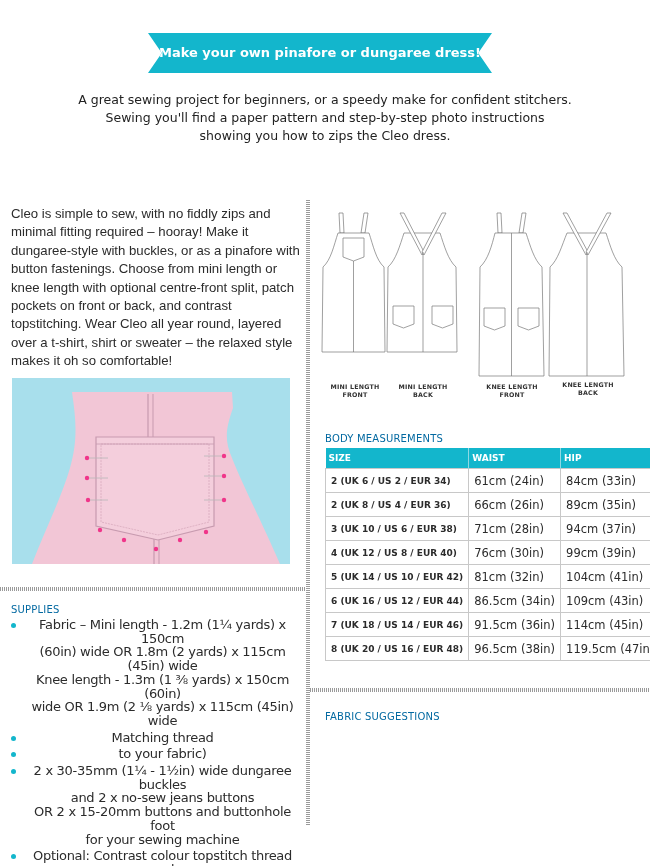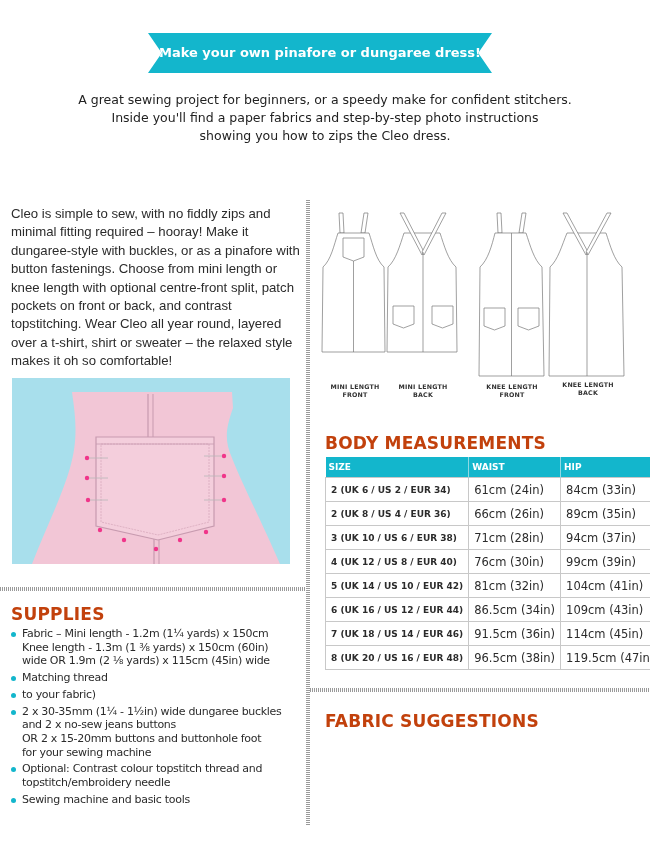--- a/index.html
+++ b/index.html
@@ -16,25 +16,25 @@
     background: repeating-linear-gradient(to bottom, #9a9a9a 0 1px, transparent 1px 2px); }
   .hdiv-left { position:absolute; left:0; top:587px; width:306px; height:4px;
     background: repeating-linear-gradient(to right, #9a9a9a 0 1px, transparent 1px 2px); }
   .hdiv-right { position:absolute; left:310px; top:688px; width:340px; height:4px;
     background: repeating-linear-gradient(to right, #9a9a9a 0 1px, transparent 1px 2px); }
 
   .desc { position:absolute; left:11px; top:205px; width:290px; font-size:13.2px; line-height:18.4px; color:#2b2b2b; }
 
   .photo { position:absolute; left:12px; top:378px; width:278px; height:186px; background:#a8dfec; overflow:hidden; }
 
-  .section-title { font-weight:bold; font-size:17px; color:#c2410c; font-family:"DejaVu Sans", sans-serif; letter-spacing:0.2px; }
+  .section-title { font-weight:normal; font-size:10px; color:#0369a1; font-family:"DejaVu Sans", sans-serif; letter-spacing:0.2px; }
 
   .supplies { position:absolute; left:11px; top:604px; width:292px; }
   .supplies ul { list-style:none; margin:3px 0 0 0; padding:0; }
-  .supplies li { position:relative; padding-left:11px; font-size:11px; line-height:13.7px; margin-bottom:3px; color:#2b2b2b; font-family:"DejaVu Sans", sans-serif; letter-spacing:-0.3px; }
+  .supplies li { position:relative; padding-left:11px; font-size:13px; line-height:13.7px; margin-bottom:3px; color:#2b2b2b; font-family:"DejaVu Sans", sans-serif; letter-spacing:-0.3px;text-align:center; }
   .supplies li .bullet { position:absolute; left:0; top:5px; width:5px; height:5px; border-radius:50%; background:#13b6cc; }
   .supplies li .line { display:block; }
 
   .illus { position:absolute; left:318px; top:200px; width:332px; height:200px; }
   .illus-label { position:absolute; font-size:6.3px; font-weight:bold; text-align:center; line-height:8px; color:#333; letter-spacing:0.2px; font-family:"DejaVu Sans", sans-serif; }
 
   .body-meas { position:absolute; left:325px; top:433px; width:318px; }
   .body-meas .section-title { margin-bottom:4px; }
   table.meas { border-collapse:collapse; width:316px; }
   table.meas th { background:#13b6cc; color:#ffffff; font-size:9px; text-align:left; padding:0 3px; height:20px; font-family:"DejaVu Sans", sans-serif; border-left:1px solid #8fd9e4; }
@@ -48,21 +48,21 @@
 </style>
 </head>
 <body>
 
 <div class="banner">
   <span>Make your own pinafore or dungaree dress!</span>
 </div>
 
 <div class="intro">
   <div>A great sewing project for beginners, or a speedy make for confident stitchers.</div>
-  <div>Inside you'll find a paper fabrics and step-by-step photo instructions</div>
+  <div>Sewing you'll find a paper pattern and step-by-step photo instructions</div>
   <div>showing you how to zips the Cleo dress.</div>
 </div>
 
 <div class="vdivider"></div>
 <div class="hdiv-left"></div>
 <div class="hdiv-right"></div>
 
 <div class="desc">Cleo is simple to sew, with no fiddly zips and minimal fitting required – hooray! Make it dungaree-style with buckles, or as a pinafore with button fastenings. Choose from mini length or knee length with optional centre-front split, patch pockets on front or back, and contrast topstitching. Wear Cleo all year round, layered over a t-shirt, shirt or sweater – the relaxed style makes it oh so comfortable!</div>
 
 <div class="photo">
@@ -204,20 +204,21 @@
     </tbody>
   </table>
 </div>
 
 <div class="supplies">
   <div class="section-title">SUPPLIES</div>
   <ul>
     <li>
       <span class="bullet"></span>
       <span class="line">Fabric – Mini length - 1.2m (1¼ yards) x 150cm</span>
+      <span class="line">(60in) wide OR 1.8m (2 yards) x 115cm (45in) wide</span>
       <span class="line">Knee length - 1.3m (1 ⅜ yards) x 150cm (60in)</span>
       <span class="line">wide OR 1.9m (2 ⅛ yards) x 115cm (45in) wide</span>
     </li>
     <li>
       <span class="bullet"></span>
       <span class="line">Matching thread</span>
     </li>
     <li>
       <span class="bullet"></span>
       <span class="line">to your fabric)</span>

